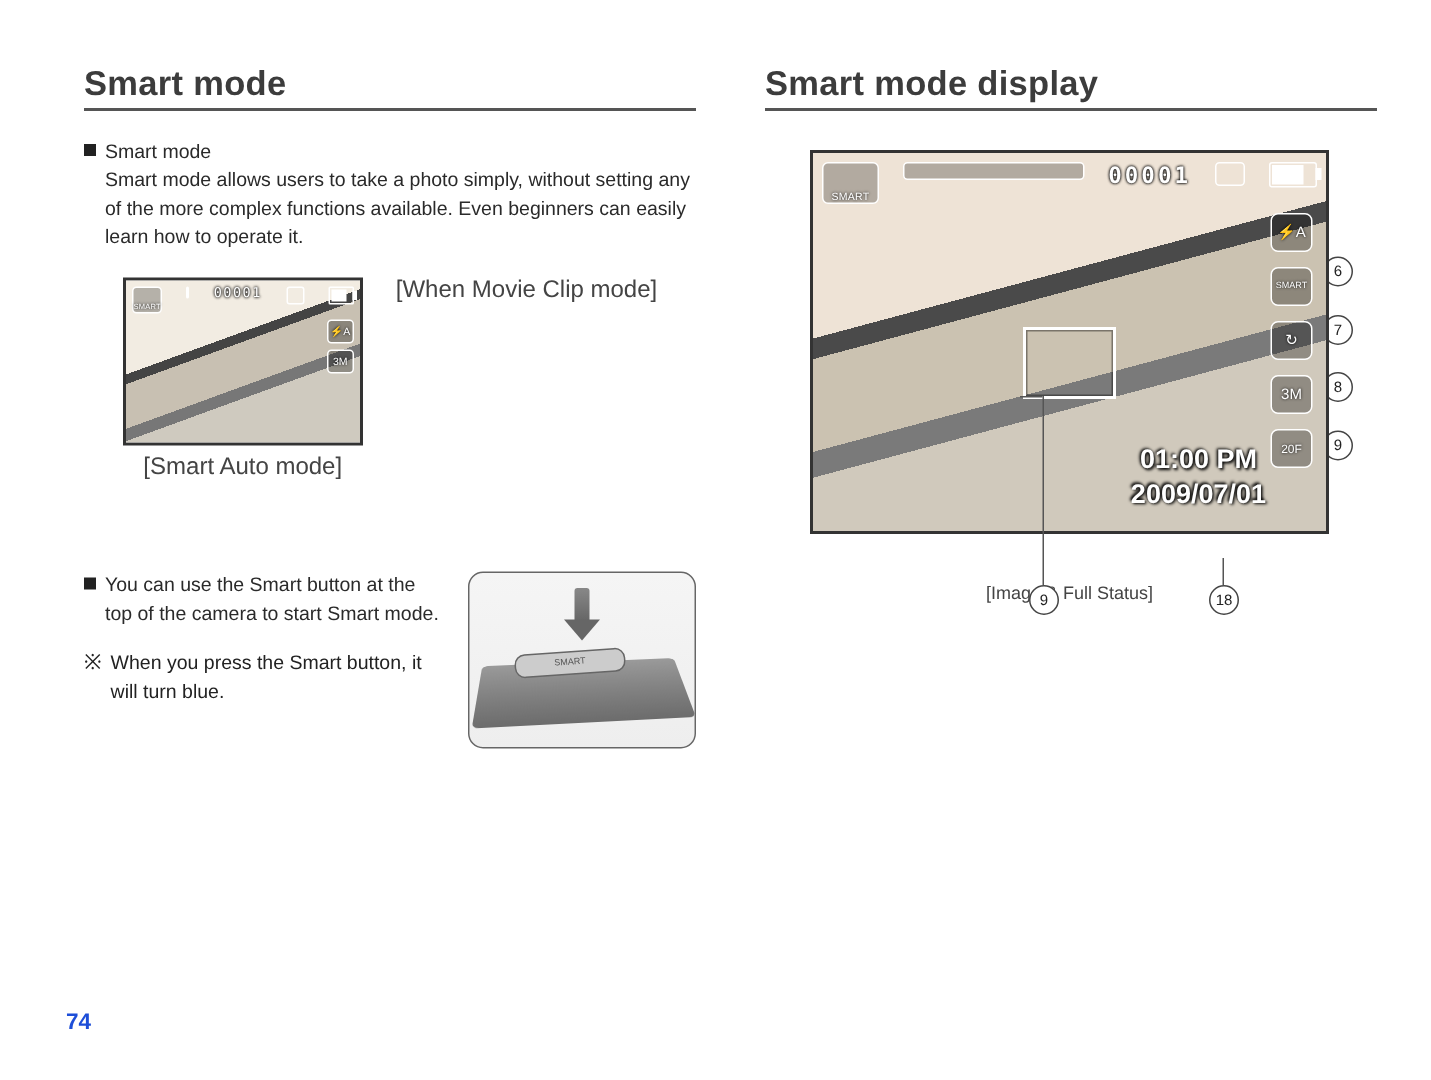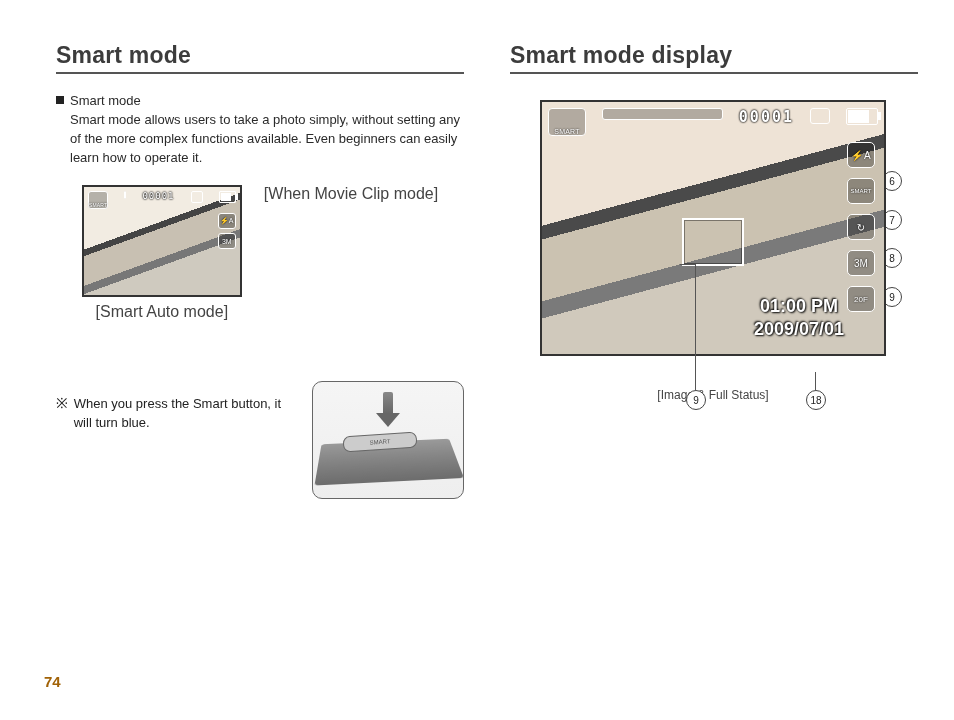--- a/index.html
+++ b/index.html
@@ -345,21 +345,21 @@
   .cap-full {
     text-align: center;
     font-size: 12px;
     color: #444;
     margin-top: 32px;
   }
   .page-num {
     position: absolute;
     left: 44px;
     bottom: 30px;
-    color: #a16207;
+    color: #1d4ed8;
     font-size: 15px;
     font-weight: bold;
   }
 </style>
 </head>
 <body>
 
 <div class="columns">
 
   <div class="col">
@@ -394,20 +394,26 @@
         <div class="fig-caption">[Smart Auto mode]</div>
       </div>
 
       <div class="fig">
         <div class="fig-caption">[When Movie Clip mode]</div>
       </div>
     </div>
 
     <div class="row2">
       <div class="left">
+        <div class="para">
+          <div class="bullet">
+            <div class="sq"></div>
+            <div class="txt">You can use the Smart button at the top of the camera to start Smart mode.</div>
+          </div>
+        </div>
         <div class="note">
           <span class="sym">※</span>
           <span>When you press the Smart button, it will turn blue.</span>
         </div>
       </div>
       <div class="camtop">
         <div class="body"></div>
         <div class="pill">SMART</div>
         <div class="arrow">
             <div class="stem"></div>

